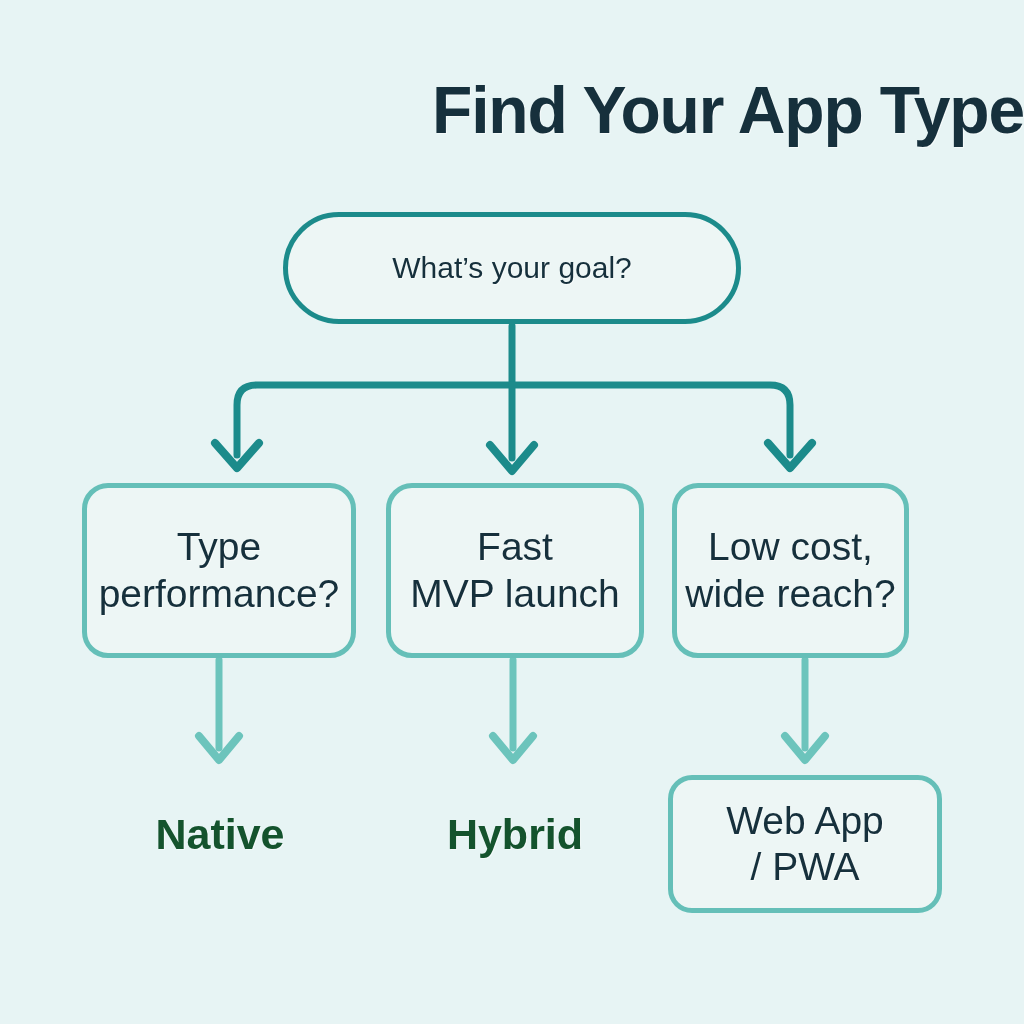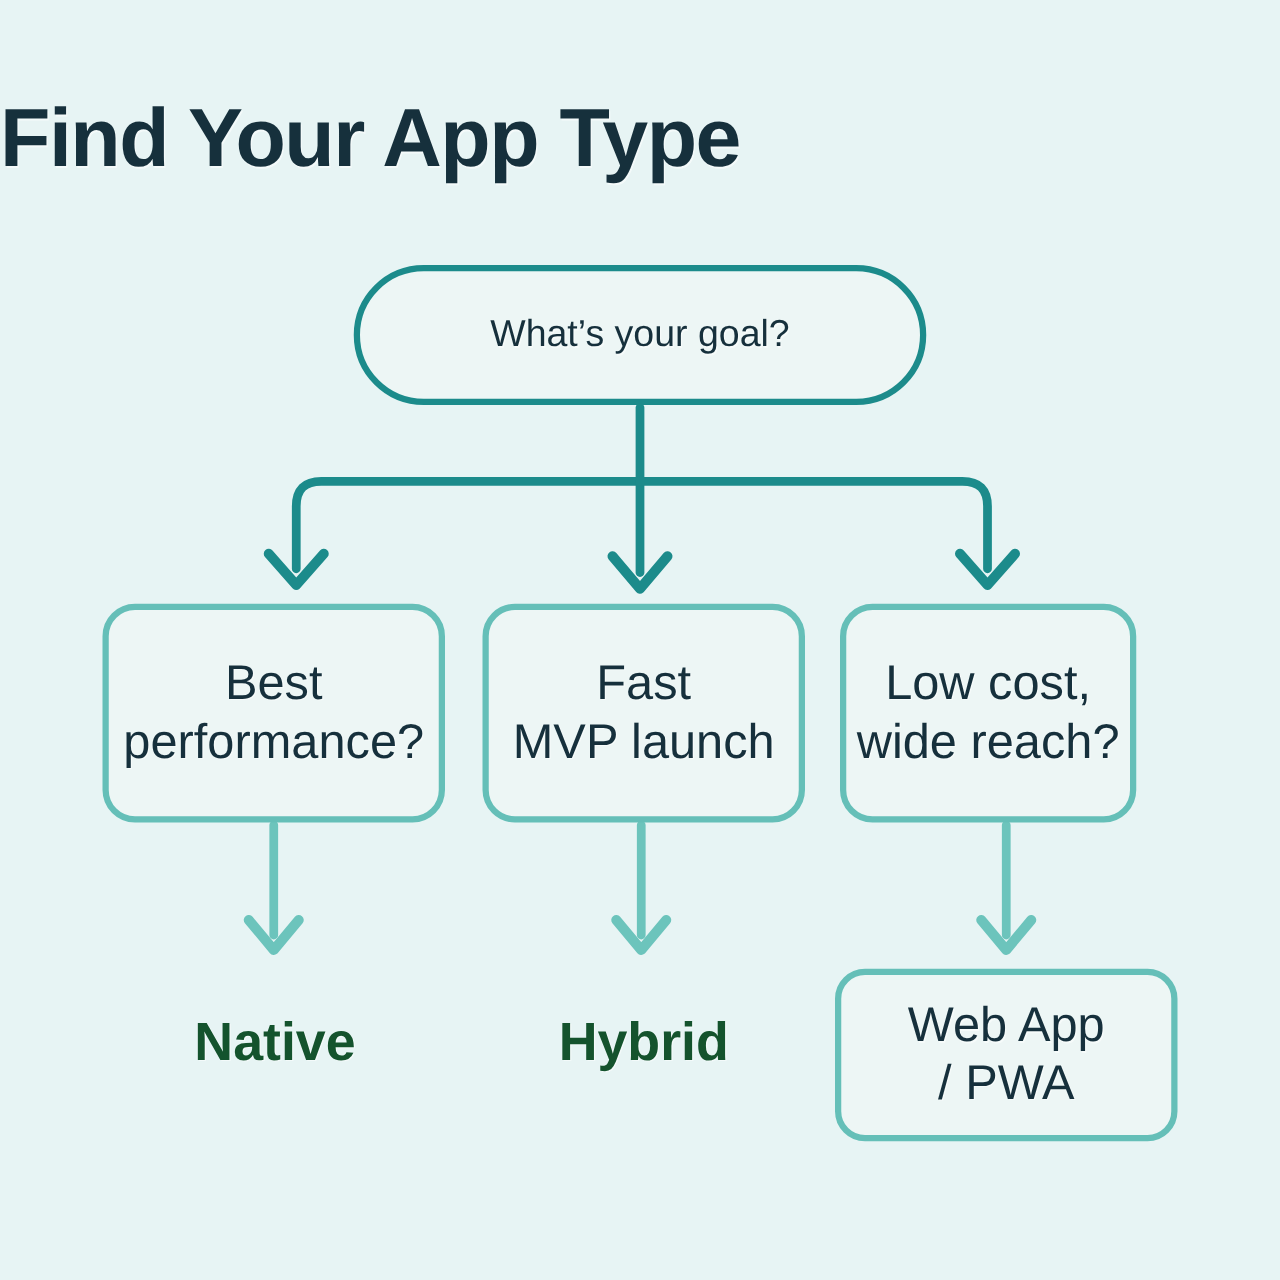--- a/index.html
+++ b/index.html
@@ -40,21 +40,21 @@
     width: 1024px;
     height: 1024px;
     z-index: 2;
   }
 
   #title {
     position: absolute;
     left: 0;
     top: 72px;
     width: 1024px;
-    text-align: left;
+    text-align: right;
     font-size: 66px;
     font-weight: 700;
     letter-spacing: -1.2px;
     color: #16303c;
     text-shadow: 1px 1px 0 rgba(255,255,255,0.55);
   }
 
   .node {
     position: absolute;
     box-sizing: border-box;
@@ -147,21 +147,21 @@
       <path d="M785,736 L805,760 L825,736" stroke="#6cc4bc" stroke-width="8"></path>
     </g>
   </svg>
 
   <div class="layer">
 
     <div id="title">Find Your App Type</div>
 
     <div class="node" id="node-root">What’s your goal?</div>
 
-    <div class="node decision" id="node-d1">Best
+    <div class="node decision" id="node-d1">Type
 performance?</div>
 
     <div class="node decision" id="node-d2">Fast
 MVP launch</div>
 
     <div class="node decision" id="node-d3">Low cost,
 wide reach?</div>
 
     <div class="outcome-text" id="out-native">Native</div>
 

